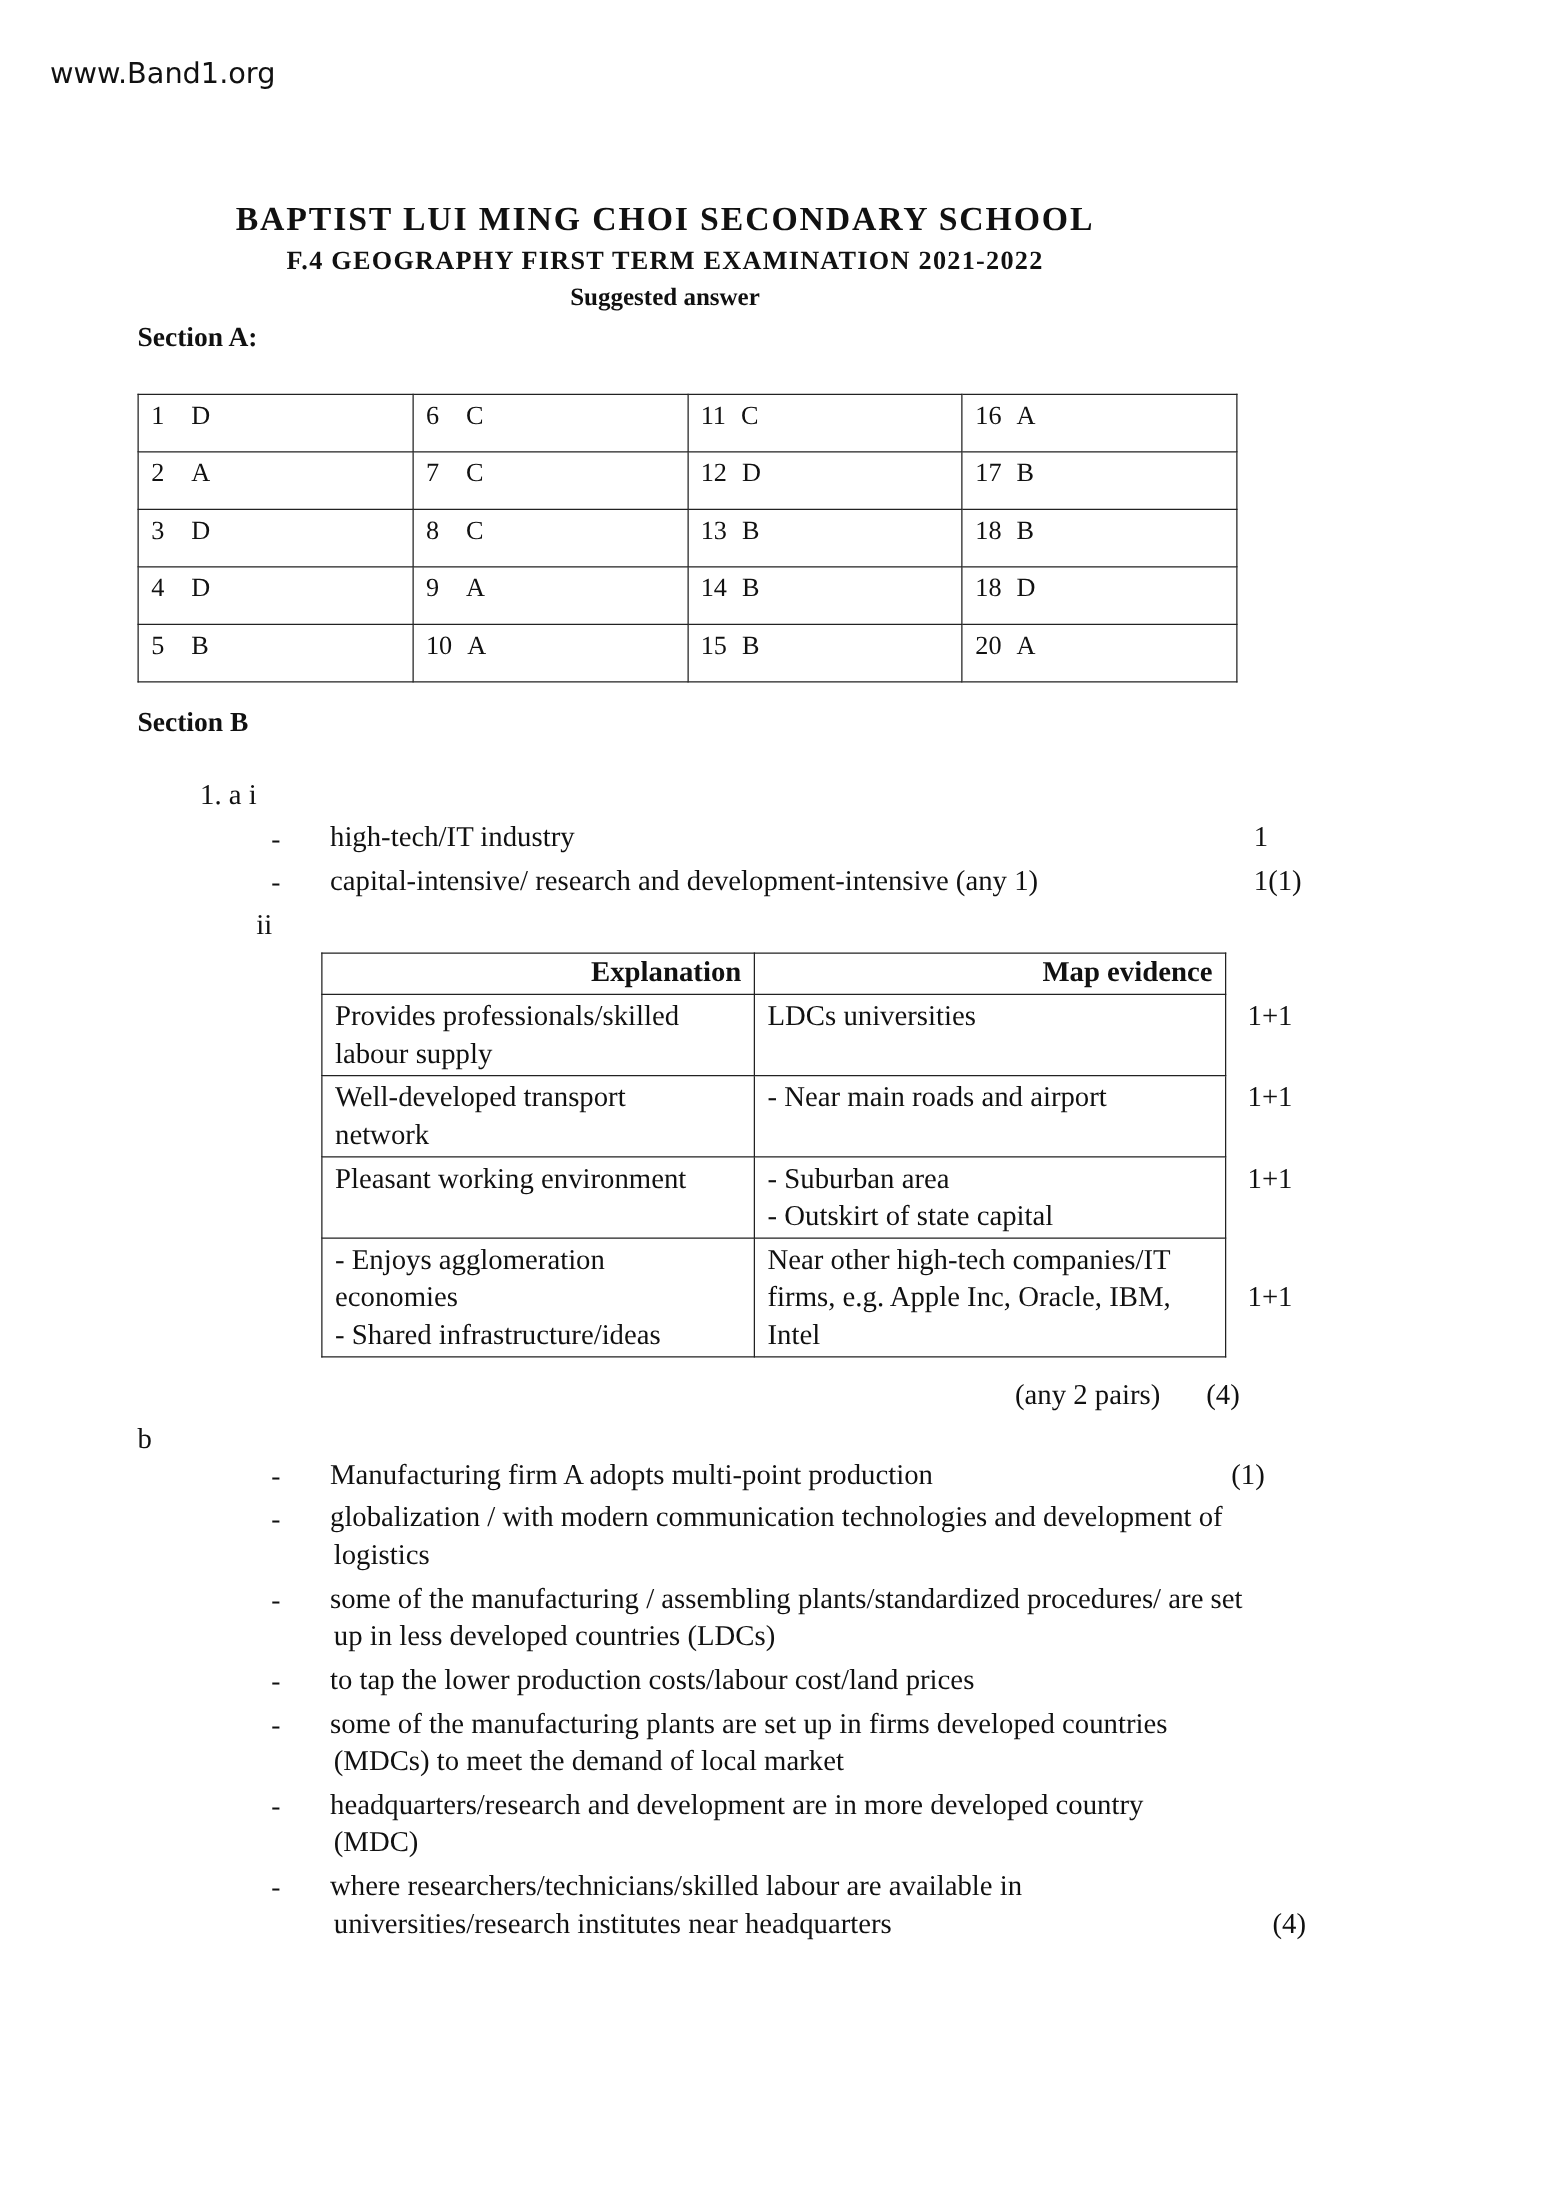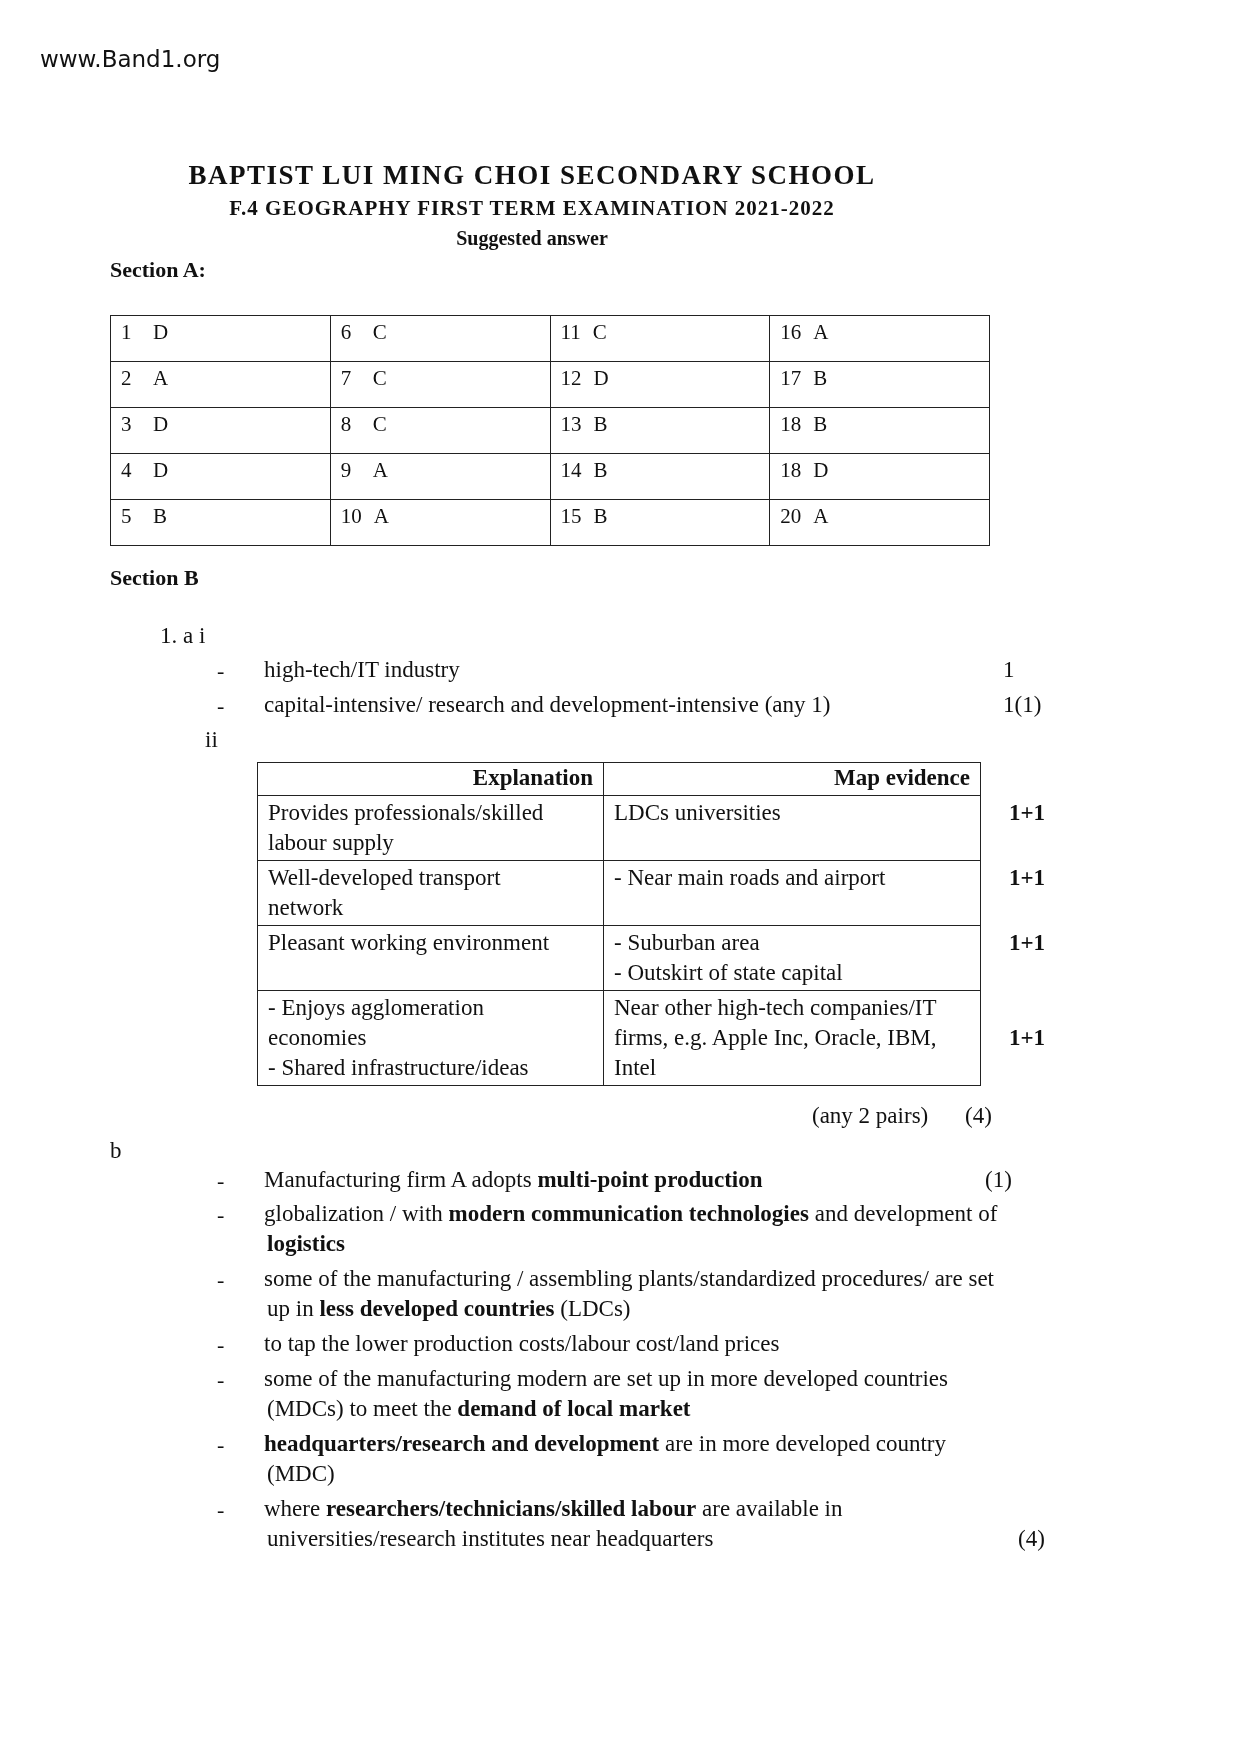--- a/index.html
+++ b/index.html
@@ -21,24 +21,24 @@
   .label { position: absolute; font-size: 23px; }
   .dash { position: absolute; font-size: 22px; }
   .line { position: absolute; font-size: 23px; white-space: nowrap; }
   .mark { position: absolute; font-size: 23px; }
 
   table.ex { position: absolute; left: 257px; top: 762px; border-collapse: collapse; }
   table.ex th, table.ex td { border: 1.5px solid #222; font-size: 23px; text-align: left; vertical-align: top; padding: 2px 10px; line-height: 30px; }
   table.ex th { text-align: right; font-weight: bold; height: 32px; padding: 0 10px; }
   table.ex .c1 { width: 325px; }
   table.ex .c2 { width: 356px; }
-  table.ex td.pts { border: none; padding-left: 28px; width: 60px; font-weight: bold; }
+  table.ex td.pts { border: none; padding-left: 17px; width: 60px; }
   table.ex td.pts.mid { vertical-align: middle; }
   table.ex th.blank { border: none; }
-  b { font-weight: bold; }
+  b { font-weight: normal; }
 </style>
 </head>
 <body>
 
 <div class="watermark">www.Band1.org</div>
 
 <div class="title-block t1">BAPTIST LUI MING CHOI SECONDARY SCHOOL</div>
 <div class="title-block t2">F.4 GEOGRAPHY FIRST TERM EXAMINATION 2021-2022</div>
 <div class="title-block t3">Suggested answer</div>
 
@@ -159,21 +159,21 @@
     <div class="mark" style="left: 985px; top: 1167px;">(1)</div>
     <div class="dash" style="left: 217px; top: 1202px;">-</div>
     <div class="line" style="left: 264px; top: 1201px;"><span>globalization / with </span><b>modern communication technologies</b><span> and development of</span></div>
     <div class="line" style="left: 267px; top: 1231px;"><b>logistics</b></div>
     <div class="dash" style="left: 217px; top: 1267px;">-</div>
     <div class="line" style="left: 264px; top: 1266px;"><span>some of the manufacturing / assembling plants/standardized procedures/ are set</span></div>
     <div class="line" style="left: 267px; top: 1296px;"><span>up in </span><b>less developed countries</b><span> (LDCs)</span></div>
     <div class="dash" style="left: 217px; top: 1332px;">-</div>
     <div class="line" style="left: 264px; top: 1331px;"><span>to tap the lower production costs/labour cost/land prices</span></div>
     <div class="dash" style="left: 217px; top: 1367px;">-</div>
-    <div class="line" style="left: 264px; top: 1366px;"><span>some of the manufacturing modern are set up in more developed countries</span></div>
+    <div class="line" style="left: 264px; top: 1366px;"><span>some of the manufacturing plants are set up in firms developed countries</span></div>
     <div class="line" style="left: 267px; top: 1396px;"><span>(MDCs) to meet the </span><b>demand of local market</b></div>
     <div class="dash" style="left: 217px; top: 1432px;">-</div>
     <div class="line" style="left: 264px; top: 1431px;"><b>headquarters/research and development</b><span> are in more developed country</span></div>
     <div class="line" style="left: 267px; top: 1461px;"><span>(MDC)</span></div>
     <div class="dash" style="left: 217px; top: 1497px;">-</div>
     <div class="line" style="left: 264px; top: 1496px;"><span>where </span><b>researchers/technicians/skilled labour</b><span> are available in</span></div>
     <div class="line" style="left: 267px; top: 1526px;"><span>universities/research institutes near headquarters</span></div>
     <div class="mark" style="left: 1018px; top: 1526px;">(4)</div>
   </div>
 

